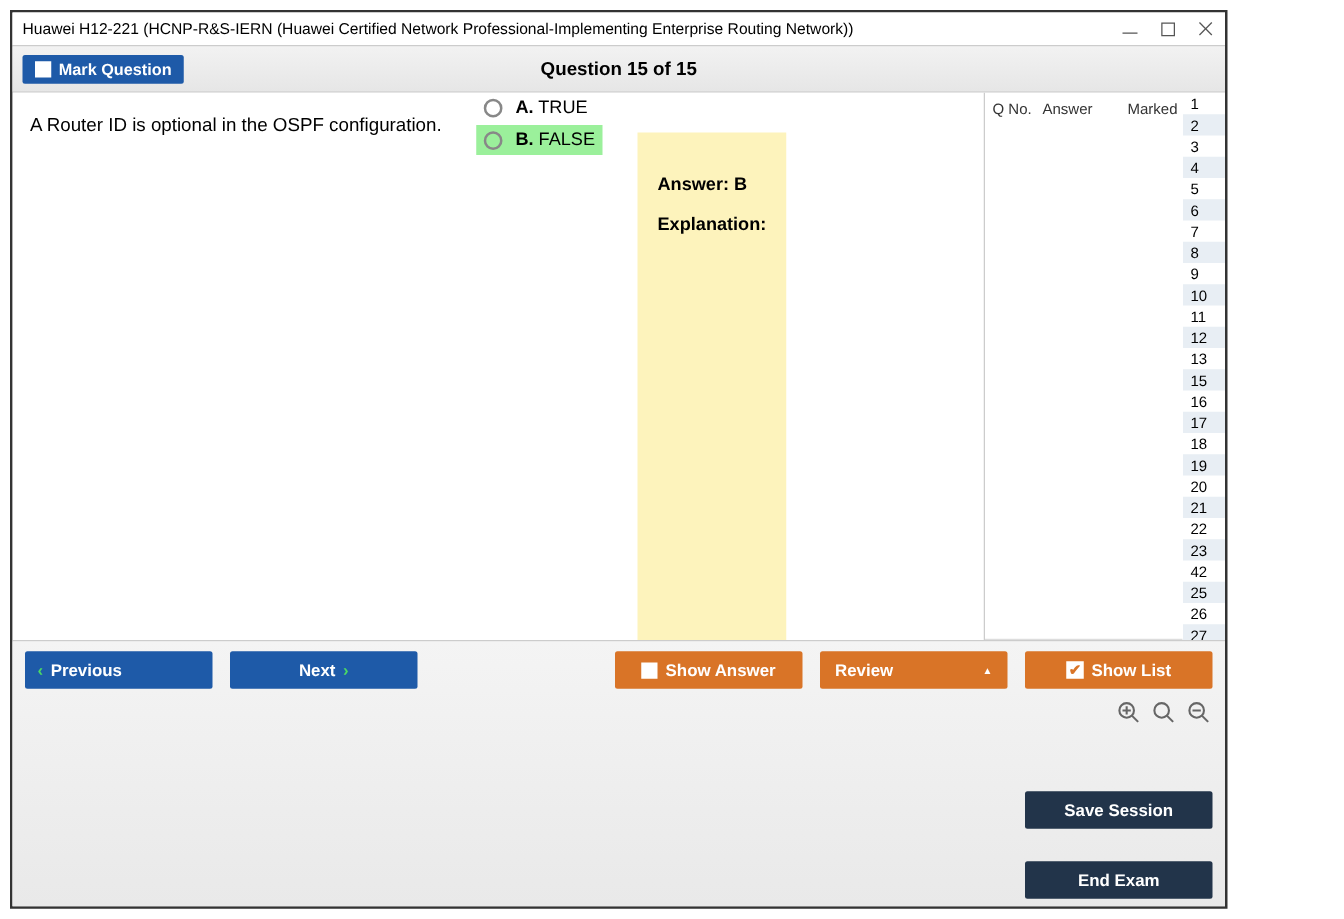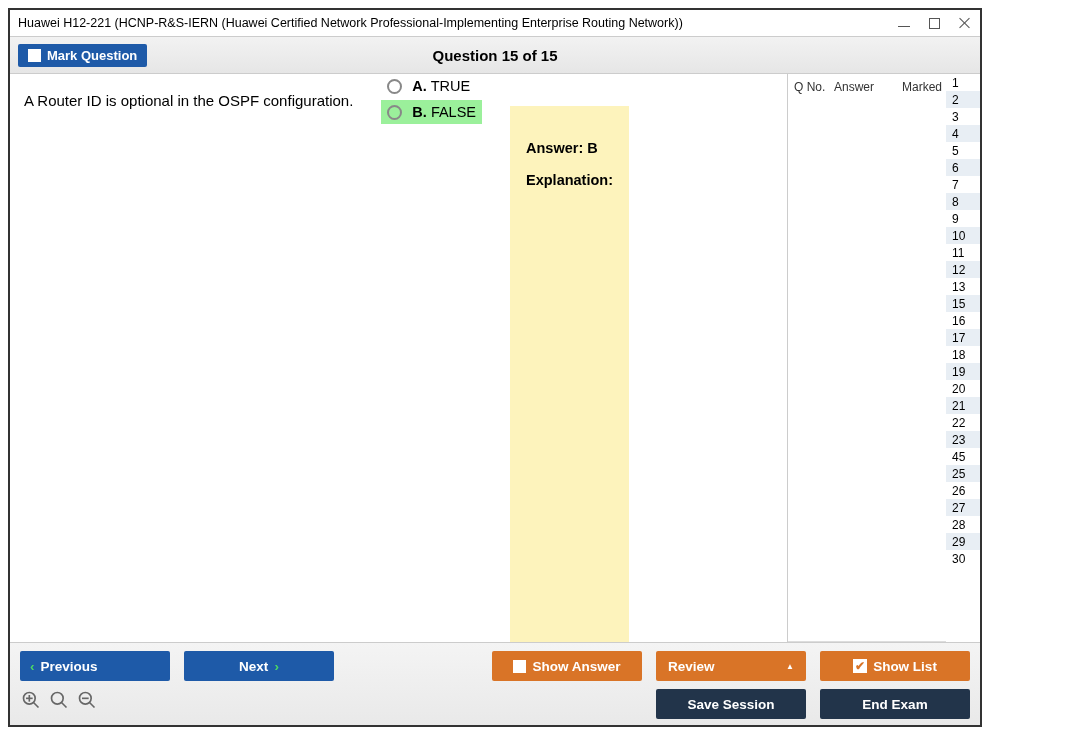--- a/index.html
+++ b/index.html
@@ -198,22 +198,23 @@
   .btn-review .tri { font-size: 8px; color: #fff; }
   .btn-showlist { width: 150px; }
   .chk-checked {
     width: 14px; height: 14px; background: #fff; color: #d97427;
     display: flex; align-items: center; justify-content: center; font-size: 12px; font-weight: bold;
   }
   .btn-save, .btn-end { width: 150px; }
 
   .footer-row2 {
     display: flex;
-    align-items: flex-start;
-    gap: 14px;
+    align-items: flex-end;
+    gap: 26px;
+    flex-direction: column;
   }
   .zoom-icons { display: flex; gap: 6px; color: #555; }
   .zoom-ico { width: 22px; height: 22px; display: flex; align-items: center; justify-content: center; cursor: pointer; }
   .zoom-ico svg { width: 20px; height: 20px; }
 </style>
 </head>
 <body>
 
 <div class="window">
 
@@ -367,21 +368,21 @@
             <span class="col-qno">22</span>
             <span class="col-ans"></span>
             <span class="col-marked"></span>
           </div>
           <div class="list-row">
             <span class="col-qno">23</span>
             <span class="col-ans"></span>
             <span class="col-marked"></span>
           </div>
           <div class="list-row">
-            <span class="col-qno">45</span>
+            <span class="col-qno">42</span>
             <span class="col-ans"></span>
             <span class="col-marked"></span>
           </div>
           <div class="list-row">
             <span class="col-qno">25</span>
             <span class="col-ans"></span>
             <span class="col-marked"></span>
           </div>
           <div class="list-row">
             <span class="col-qno">26</span>

